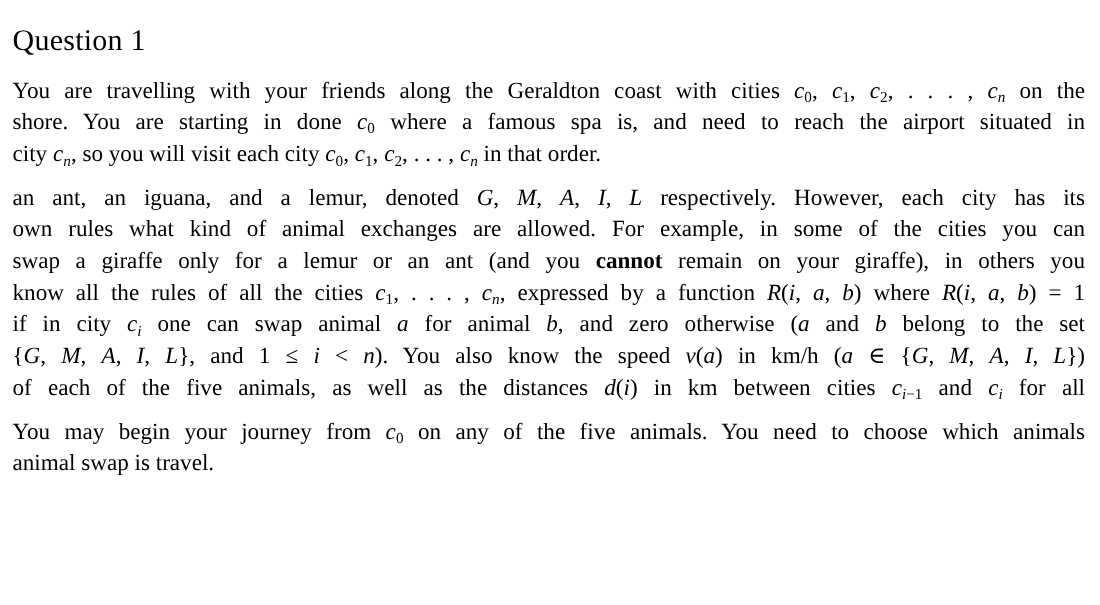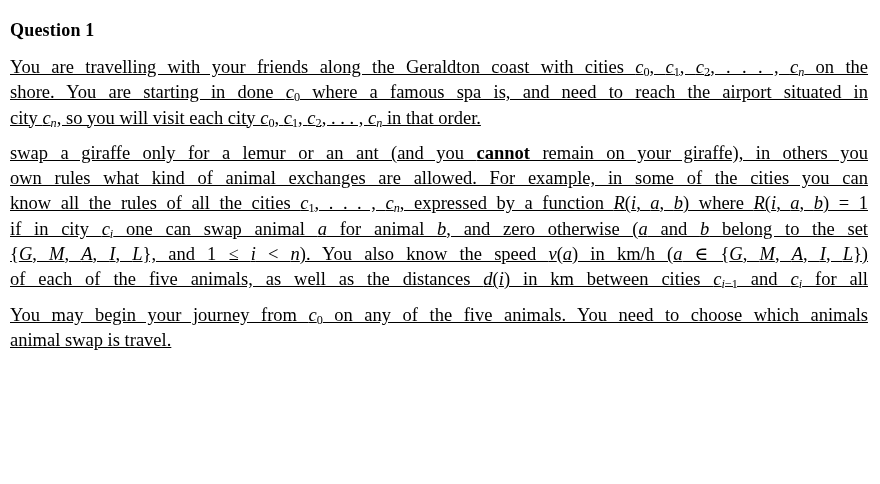--- a/index.html
+++ b/index.html
@@ -11,28 +11,27 @@
   body {
     width: 880px;
     height: 484px;
     color: #000000;
     font-family: "Liberation Serif", "DejaVu Serif", serif;
   }
   .doc {
     padding: 14px 12px 0 10px;
   }
   .title {
-    font-size: 18px;
-    font-weight: bold;
+    font-size: 24px;
+    font-weight: normal;
     margin: 6px 0 14px 0;
     letter-spacing: 0.2px;
   }
   .paragraph {
     margin: 0 0 10px 0;
-    text-decoration: underline;
   }
   .line {
     font-size: 18.5px;
     line-height: 25.3px;
     text-align: justify;
     text-align-last: justify;
     white-space: normal;
   }
   .line.last {
     text-align-last: left;
@@ -51,22 +50,23 @@
 
 <div class="doc">
   <div class="title">Question 1</div>
   <div>
       <div class="paragraph">
         <div class="line"><span>You are travelling with your friends along the Geraldton coast with cities </span><span class="it">c</span><sub>0</sub><span>, </span><span class="it">c</span><sub>1</sub><span>, </span><span class="it">c</span><sub>2</sub><span>, . . . , </span><span class="it">c</span><sub class="it">n</sub><span> on the</span></div>
         <div class="line"><span>shore. You are starting in done </span><span class="it">c</span><sub>0</sub><span> where a famous spa is, and need to reach the airport situated in</span></div>
         <div class="line last"><span>city </span><span class="it">c</span><sub class="it">n</sub><span>, so you will visit each city </span><span class="it">c</span><sub>0</sub><span>, </span><span class="it">c</span><sub>1</sub><span>, </span><span class="it">c</span><sub>2</sub><span>, . . . , </span><span class="it">c</span><sub class="it">n</sub><span> in that order.</span></div>
       </div>
       <div class="paragraph">
+        <div class="line"><span>an ant, an iguana, and a lemur, denoted </span><span class="it">G</span><span>, </span><span class="it">M</span><span>, </span><span class="it">A</span><span>, </span><span class="it">I</span><span>, </span><span class="it">L</span><span> respectively. However, each city has its</span></div>
+        <div class="line"><span>own rules what kind of animal exchanges are allowed. For example, in some of the cities you can</span></div>
         <div class="line"><span>swap a giraffe only for a lemur or an ant (and you </span><span class="bd">cannot</span><span> remain on your giraffe), in others you</span></div>
-        <div class="line"><span>own rules what kind of animal exchanges are allowed. For example, in some of the cities you can</span></div>
         <div class="line"><span>know all the rules of all the cities </span><span class="it">c</span><sub>1</sub><span>, . . . , </span><span class="it">c</span><sub class="it">n</sub><span>, expressed by a function </span><span class="it">R</span><span>(</span><span class="it">i</span><span>, </span><span class="it">a</span><span>, </span><span class="it">b</span><span>) where </span><span class="it">R</span><span>(</span><span class="it">i</span><span>, </span><span class="it">a</span><span>, </span><span class="it">b</span><span>) = 1</span></div>
         <div class="line"><span>if in city </span><span class="it">c</span><sub class="it">i</sub><span> one can swap animal </span><span class="it">a</span><span> for animal </span><span class="it">b</span><span>, and zero otherwise (</span><span class="it">a</span><span> and </span><span class="it">b</span><span> belong to the set</span></div>
         <div class="line"><span>{</span><span class="it">G</span><span>, </span><span class="it">M</span><span>, </span><span class="it">A</span><span>, </span><span class="it">I</span><span>, </span><span class="it">L</span><span>}, and 1 ≤ </span><span class="it">i</span><span> &lt; </span><span class="it">n</span><span>). You also know the speed </span><span class="it">v</span><span>(</span><span class="it">a</span><span>) in km/h (</span><span class="it">a</span><span> ∈ {</span><span class="it">G</span><span>, </span><span class="it">M</span><span>, </span><span class="it">A</span><span>, </span><span class="it">I</span><span>, </span><span class="it">L</span><span>})</span></div>
         <div class="line"><span>of each of the five animals, as well as the distances </span><span class="it">d</span><span>(</span><span class="it">i</span><span>) in km between cities </span><span class="it">c</span><sub class="it">i</sub><sub>−1</sub><span> and </span><span class="it">c</span><sub class="it">i</sub><span> for all</span></div>
       </div>
       <div class="paragraph">
         <div class="line"><span>You may begin your journey from </span><span class="it">c</span><sub>0</sub><span> on any of the five animals. You need to choose which animals</span></div>
         <div class="line last"><span>animal swap is travel.</span></div>
       </div>
     </div>

